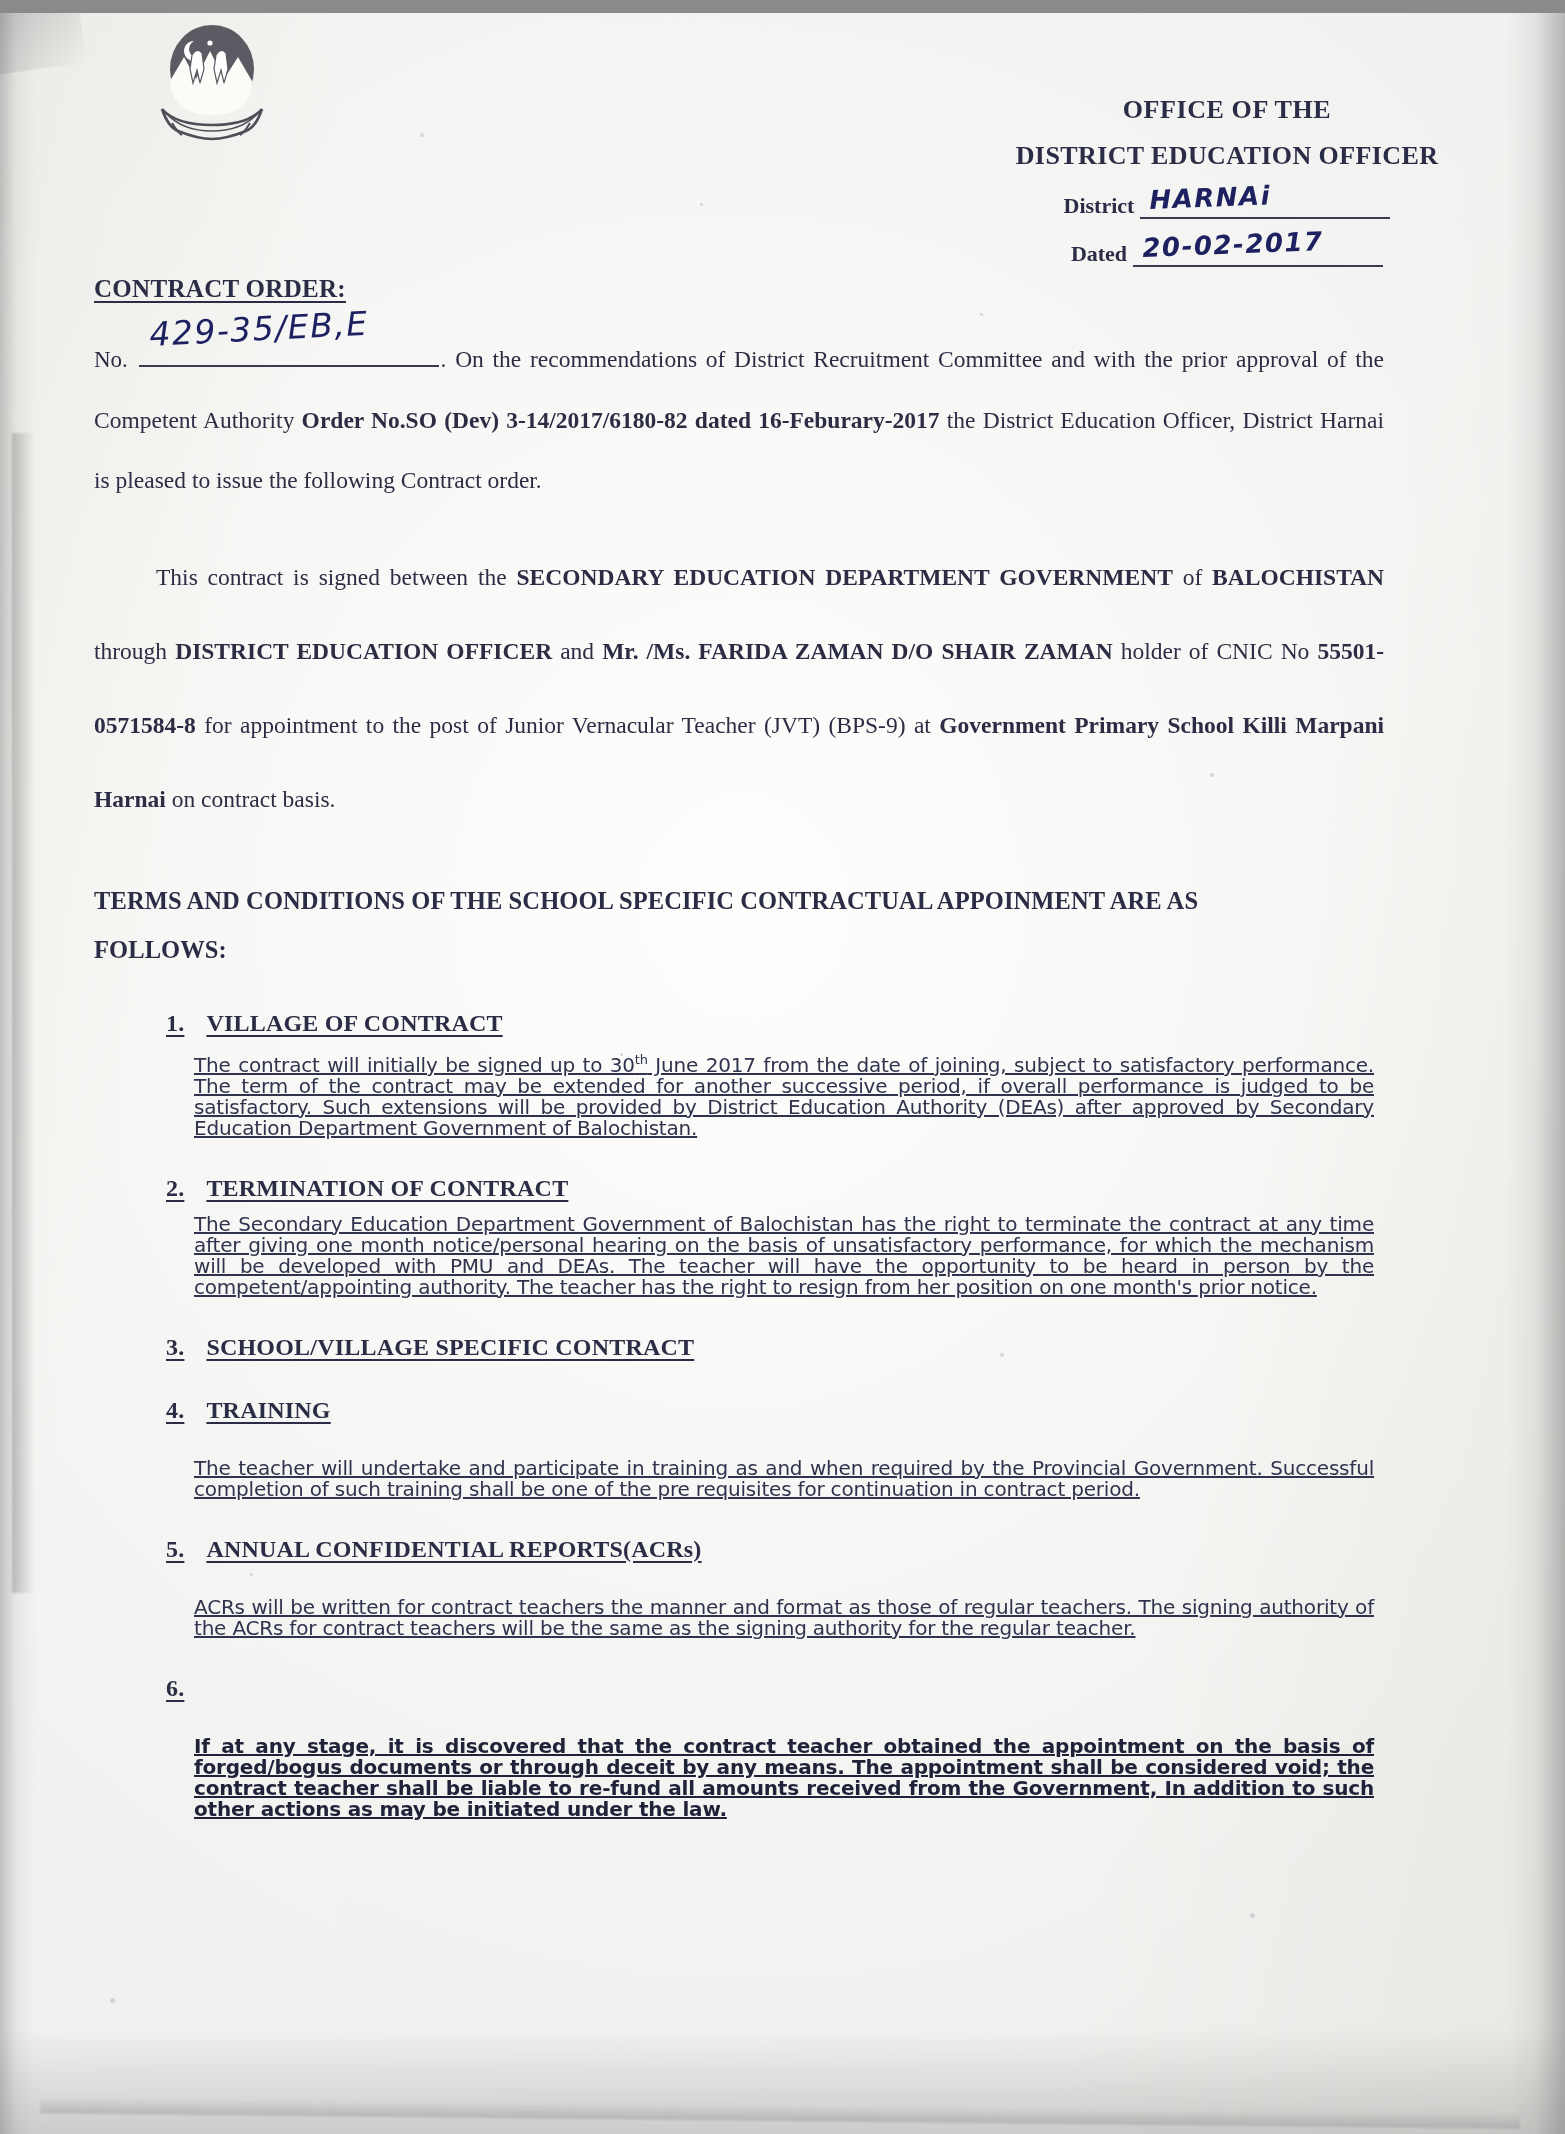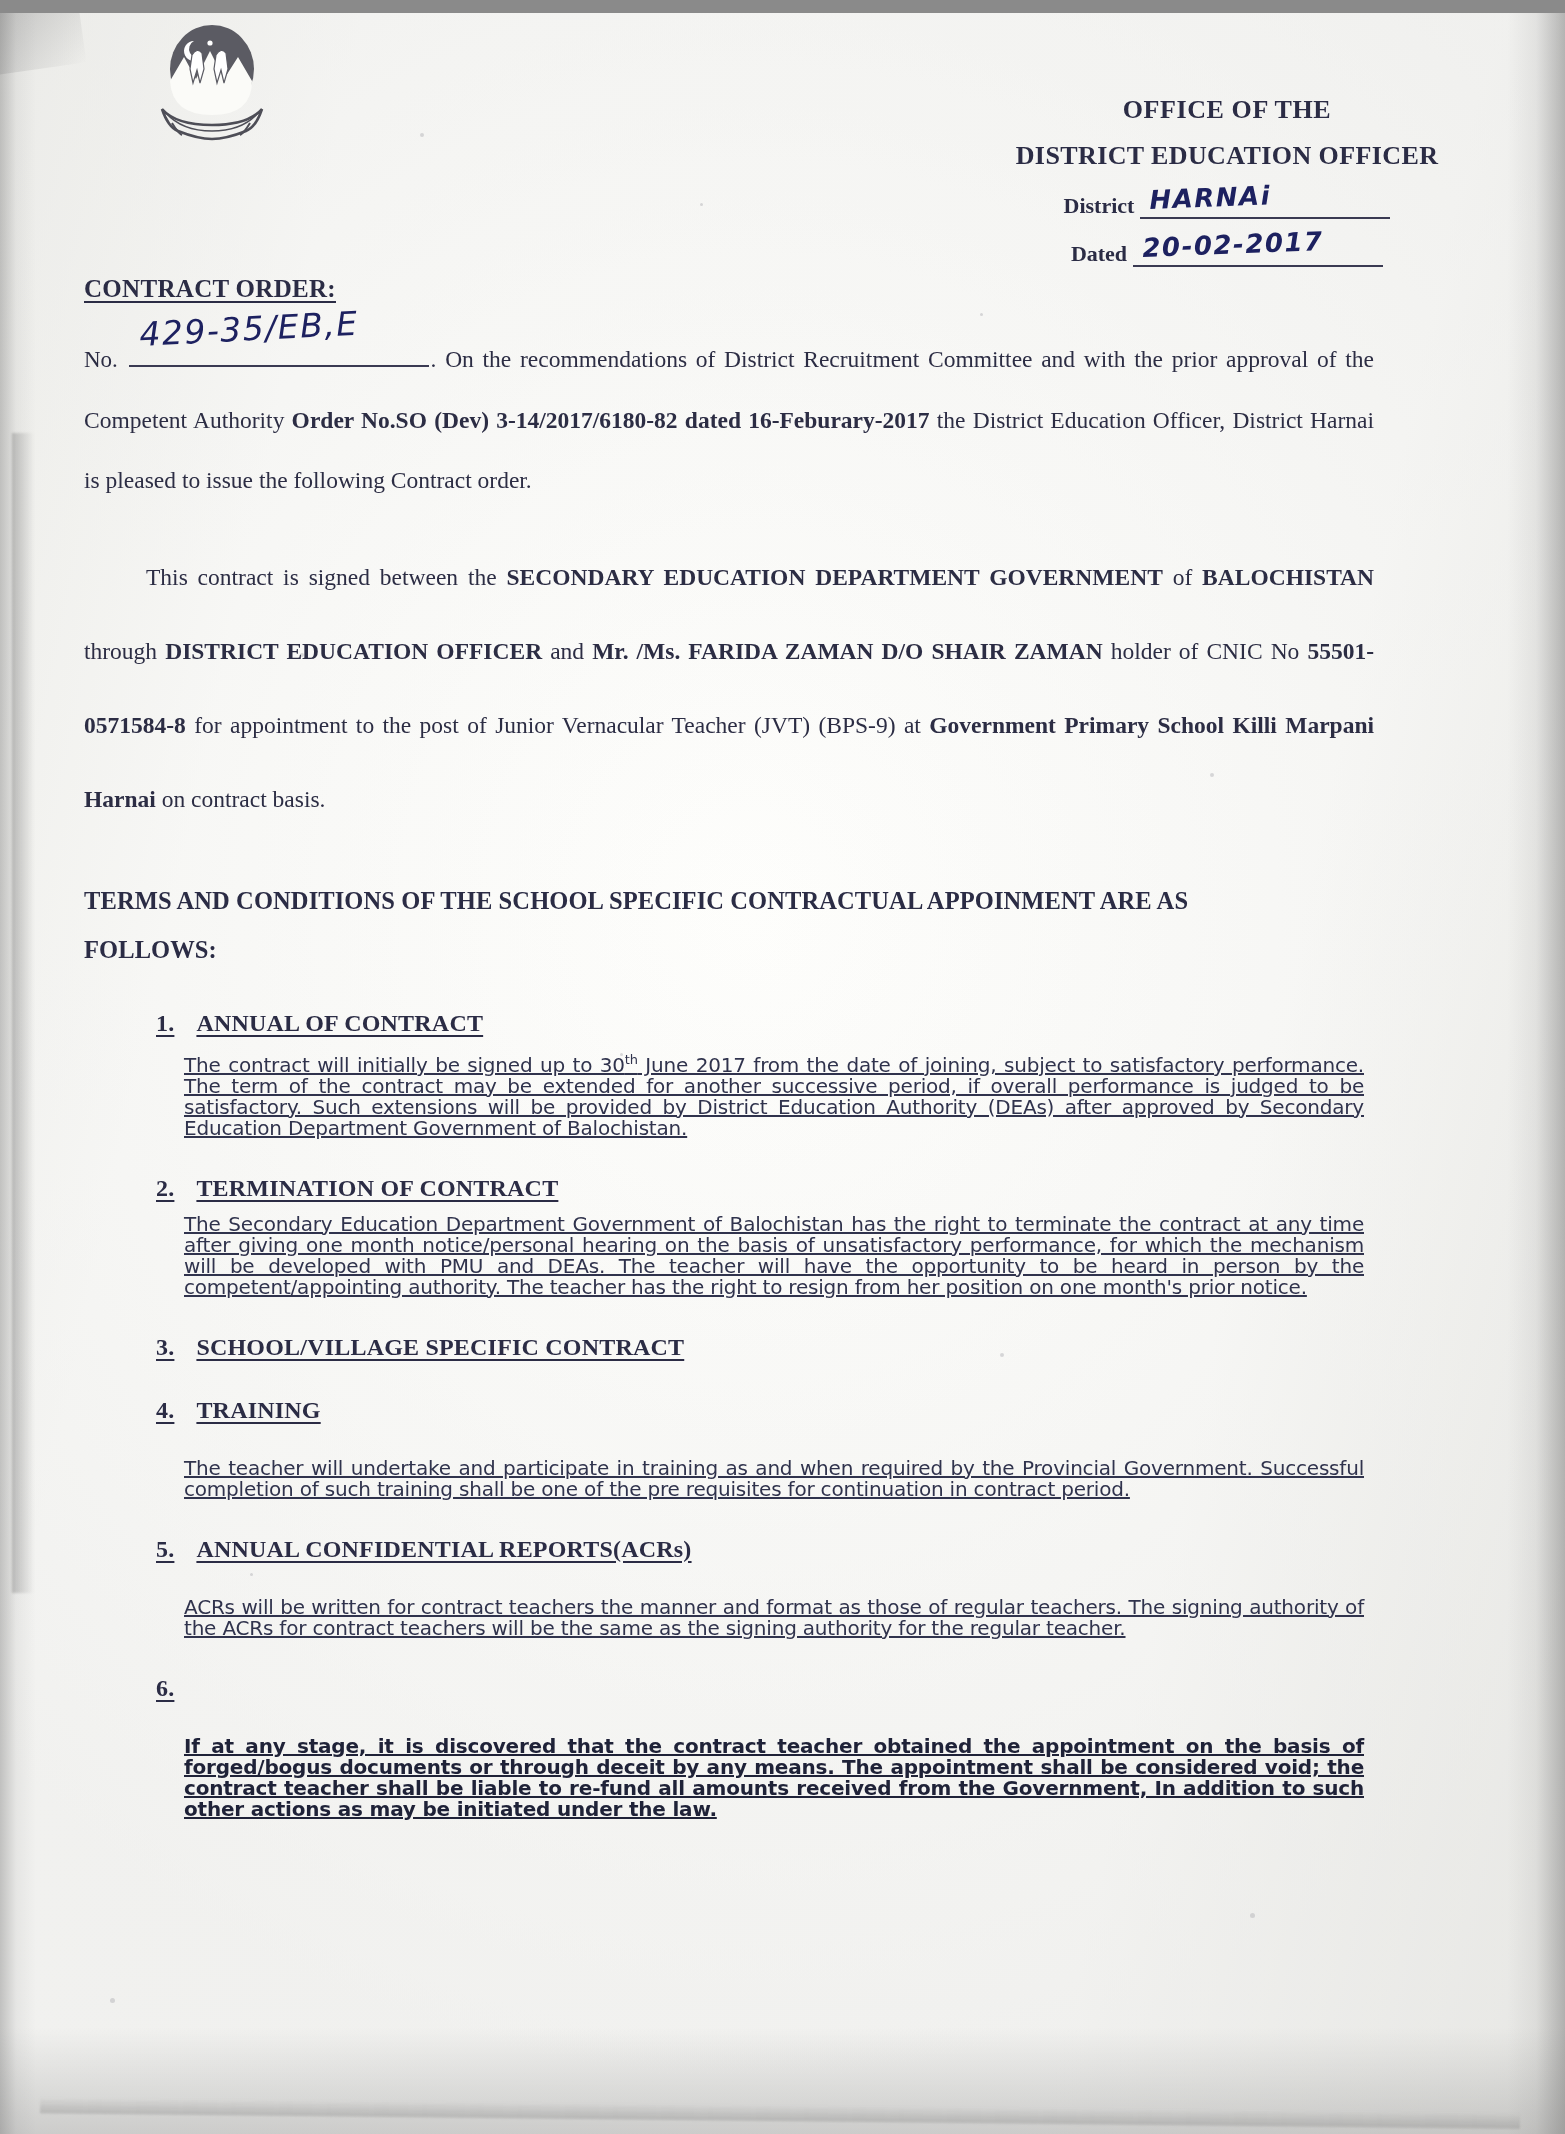--- a/index.html
+++ b/index.html
@@ -125,21 +125,21 @@
     position: absolute;
     left: 10px; bottom: 2px;
     font-size: 26px;
     transform: rotate(-2.2deg);
     transform-origin: left bottom;
     white-space: nowrap;
   }
   
   .body-wrap {
     position: absolute;
-    left: 84px; top: 262px;
+    left: 94px; top: 262px;
     width: 1290px;
   }
   .contract-order-head {
     font-size: 25px;
     font-weight: 700;
     text-decoration: underline;
     text-underline-offset: 4px;
     letter-spacing: .3px;
     color: #2b2c45;
   }
@@ -308,21 +308,21 @@
     <div class="terms-head">
       <span>TERMS AND CONDITIONS OF THE SCHOOL SPECIFIC CONTRACTUAL APPOINMENT ARE AS</span><br>
       <span>FOLLOWS:</span>
     </div>
 
     <div>
 
       <div class="section">
         <div class="sec-head">
           <span class="sec-num">1.</span>
-          <span class="sec-title">ANNUAL OF CONTRACT</span>
+          <span class="sec-title">VILLAGE OF CONTRACT</span>
         </div>
         <div class="sec-body clip-right"><span>The contract will initially be signed up to 30</span><sup>th</sup><span> June 2017 from the date of joining, subject to satisfactory performance. The term of the contract may be extended for another successive period, if overall performance is judged to be satisfactory. Such extensions will be provided by District Education Authority (DEAs) after approved by Secondary Education Department Government of Balochistan.</span></div>
       </div>
 
       <div class="section">
         <div class="sec-head">
           <span class="sec-num">2.</span>
           <span class="sec-title">TERMINATION OF CONTRACT</span>
         </div>
         <div class="sec-body clip-right">The Secondary Education Department Government of Balochistan has the right to terminate the contract at any time after giving one month notice/personal hearing on the basis of unsatisfactory performance, for which the mechanism will be developed with PMU and DEAs. The teacher will have the opportunity to be heard in person by the competent/appointing authority. The teacher has the right to resign from her position on one month's prior notice.</div>

